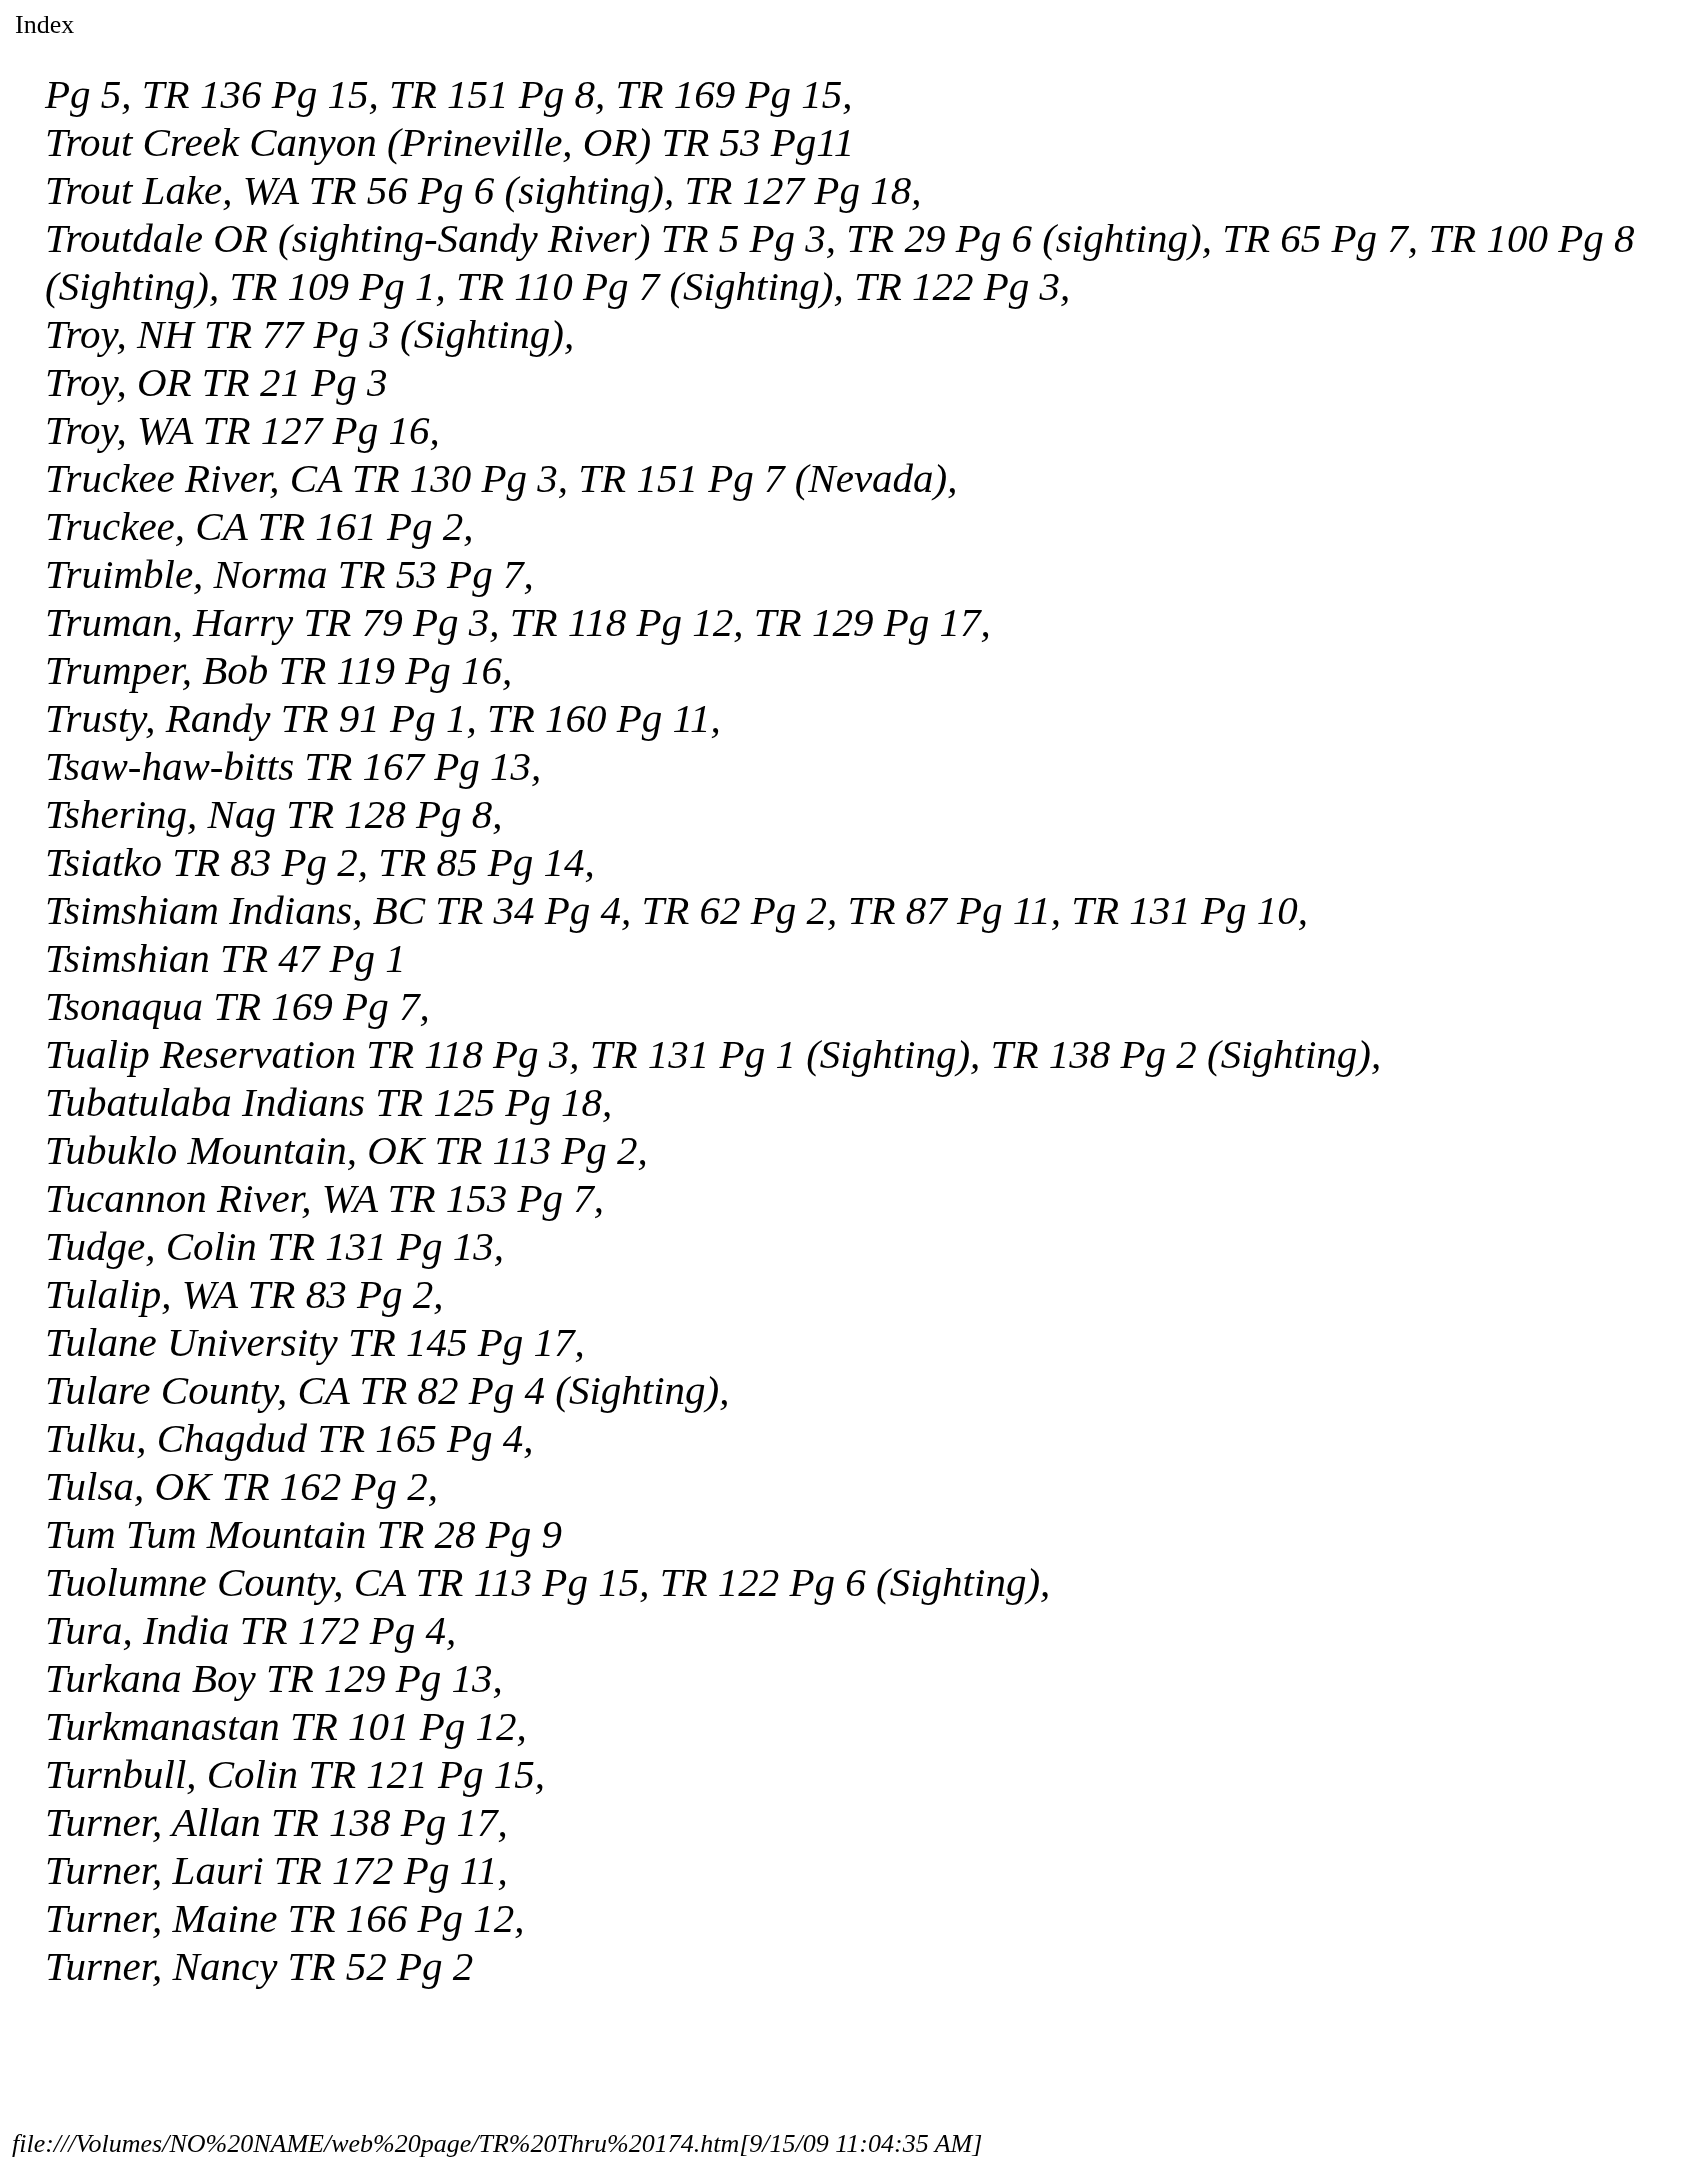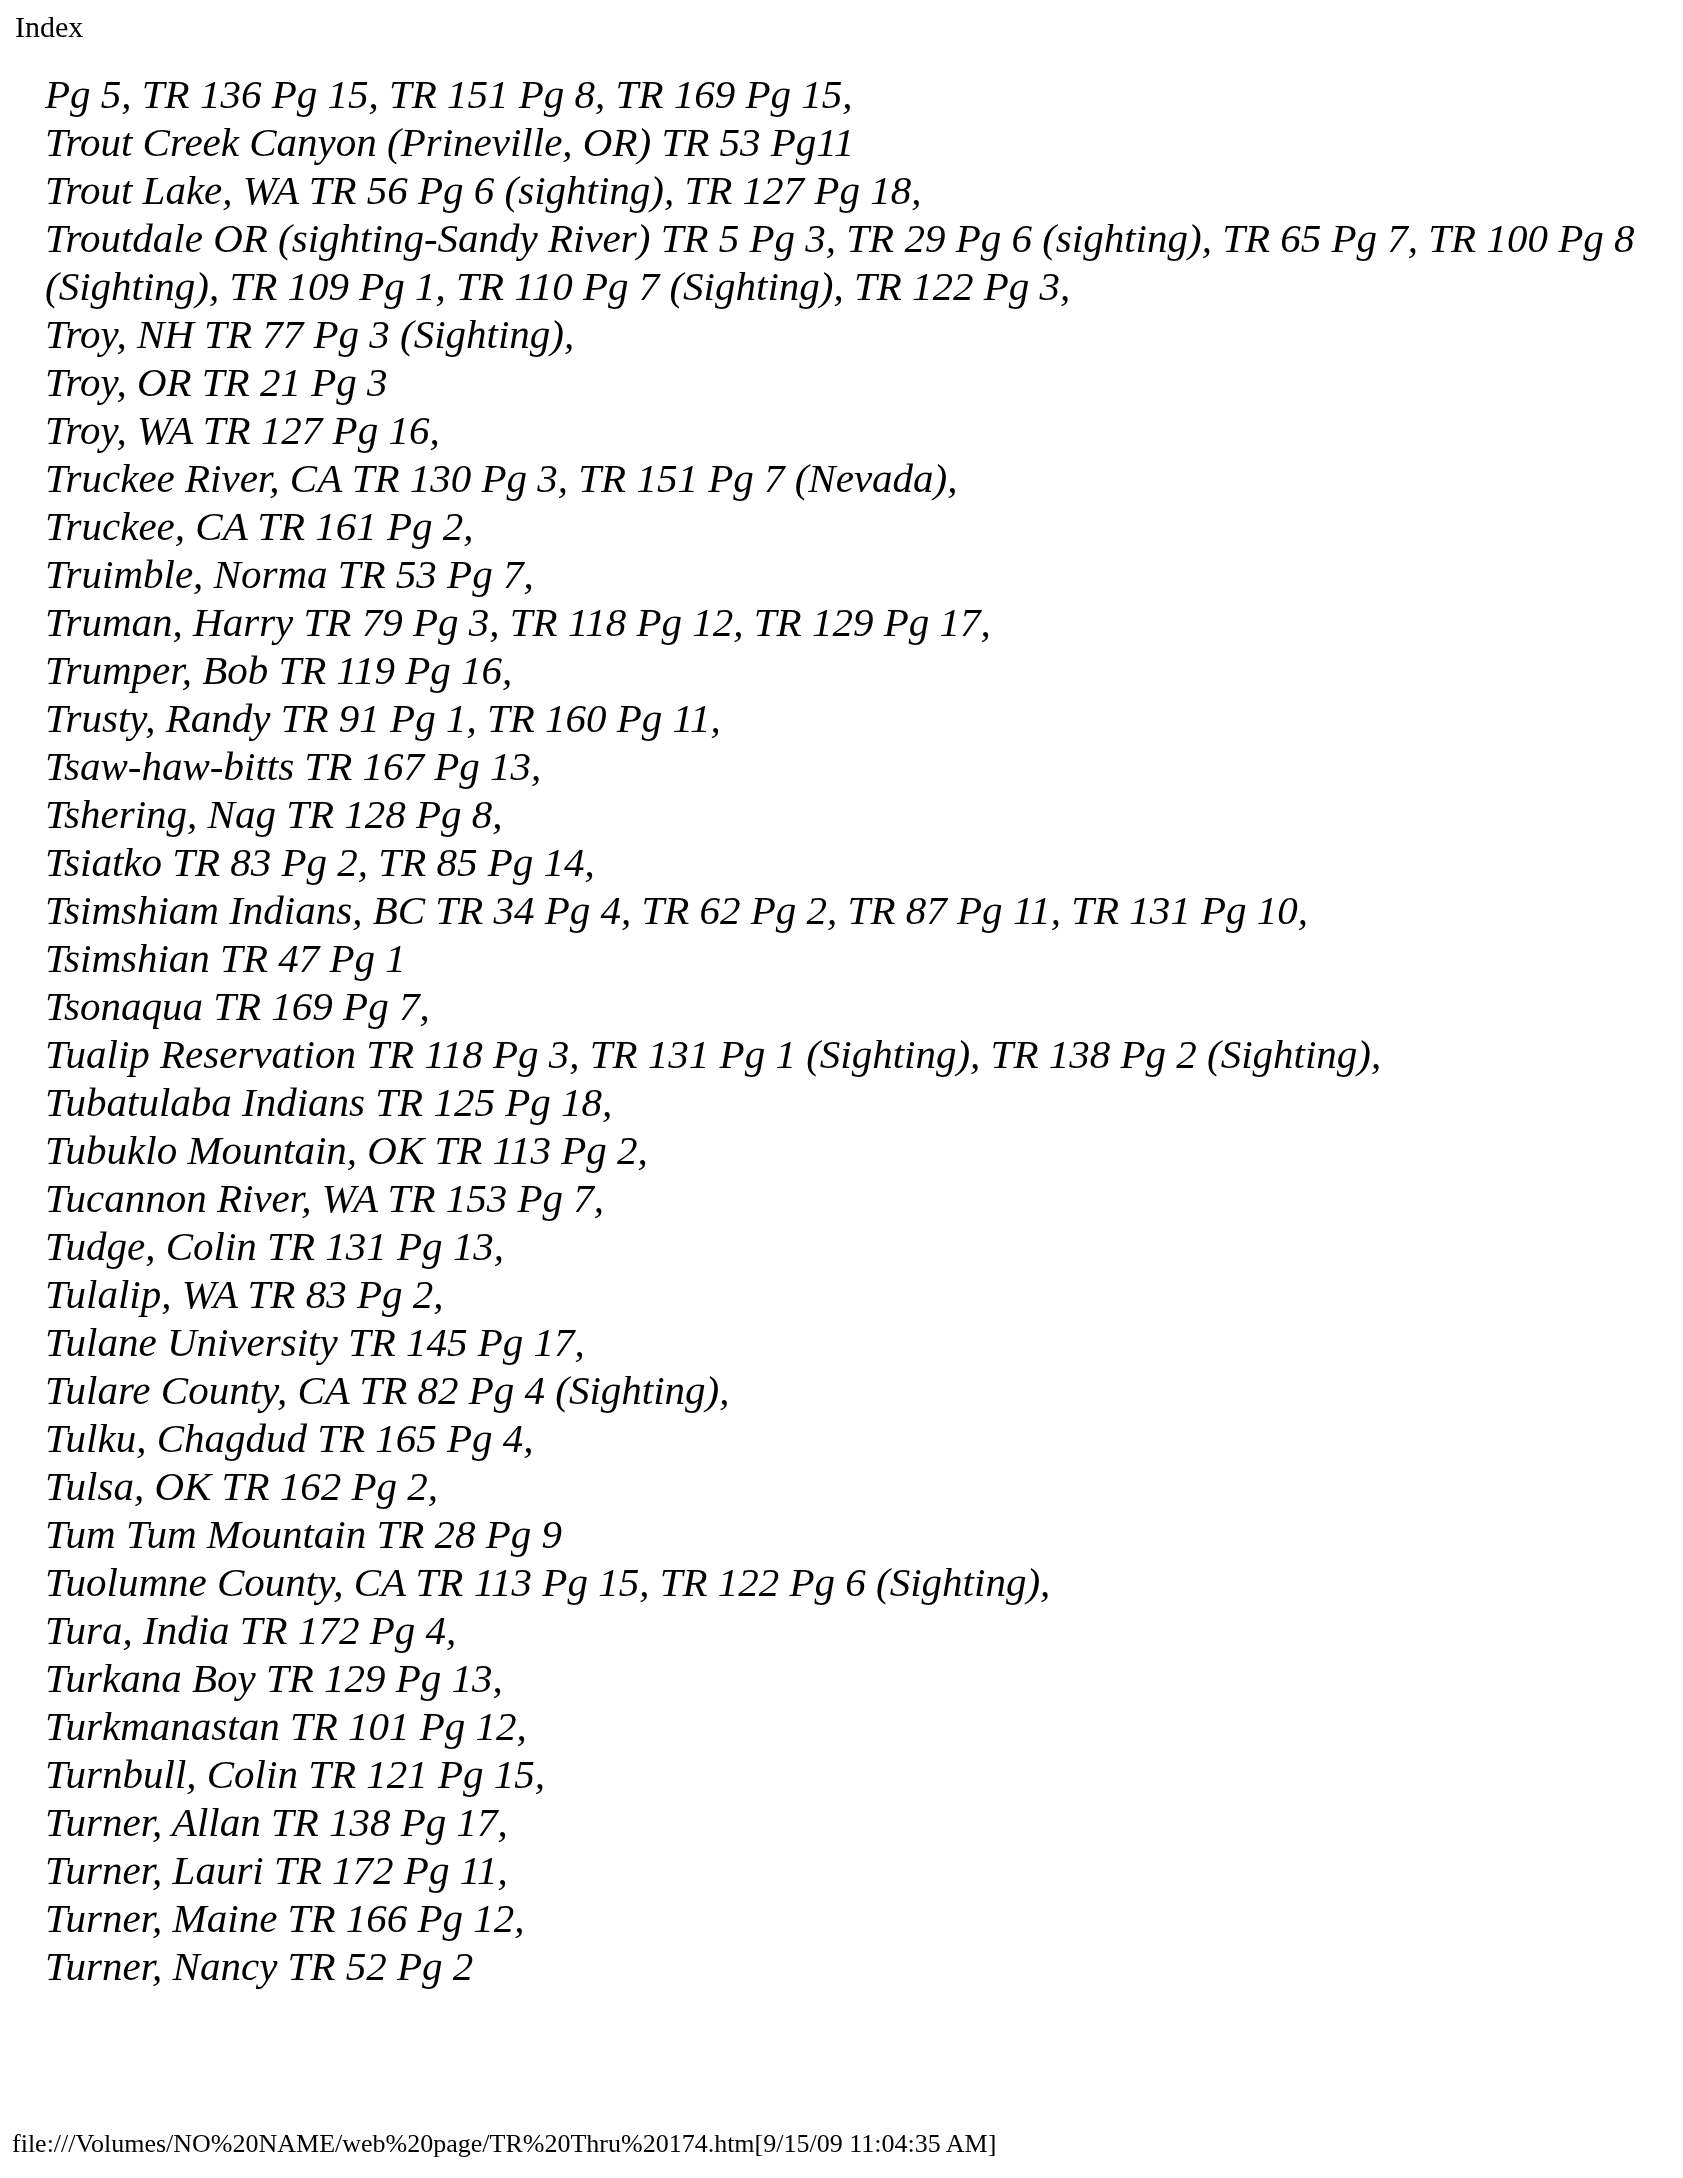--- a/index.html
+++ b/index.html
@@ -12,21 +12,21 @@
     position: relative;
     background: #ffffff;
     color: #000000;
     overflow: hidden;
     font-family: "Liberation Serif", "DejaVu Serif", serif;
   }
   .print-header {
     position: absolute;
     left: 15px;
     top: 10px;
-    font-size: 30px;
+    font-size: 26px;
     line-height: 1.15;
     white-space: nowrap;
   }
   .index-list {
     position: absolute;
     left: 45px;
     top: 70px;
     width: 1599px;
     font-size: 41px;
     line-height: 48px;
@@ -36,20 +36,21 @@
     margin: 0;
     padding: 0;
   }
   .print-footer {
     position: absolute;
     left: 12px;
     top: 2129px;
     font-size: 26px;
     line-height: 1.15;
     white-space: nowrap;
+    font-style: italic;
   }
 </style>
 </head>
 <body>
 
 <div class="page">
 
   <div class="print-header">Index</div>
 
   <div class="index-list">

